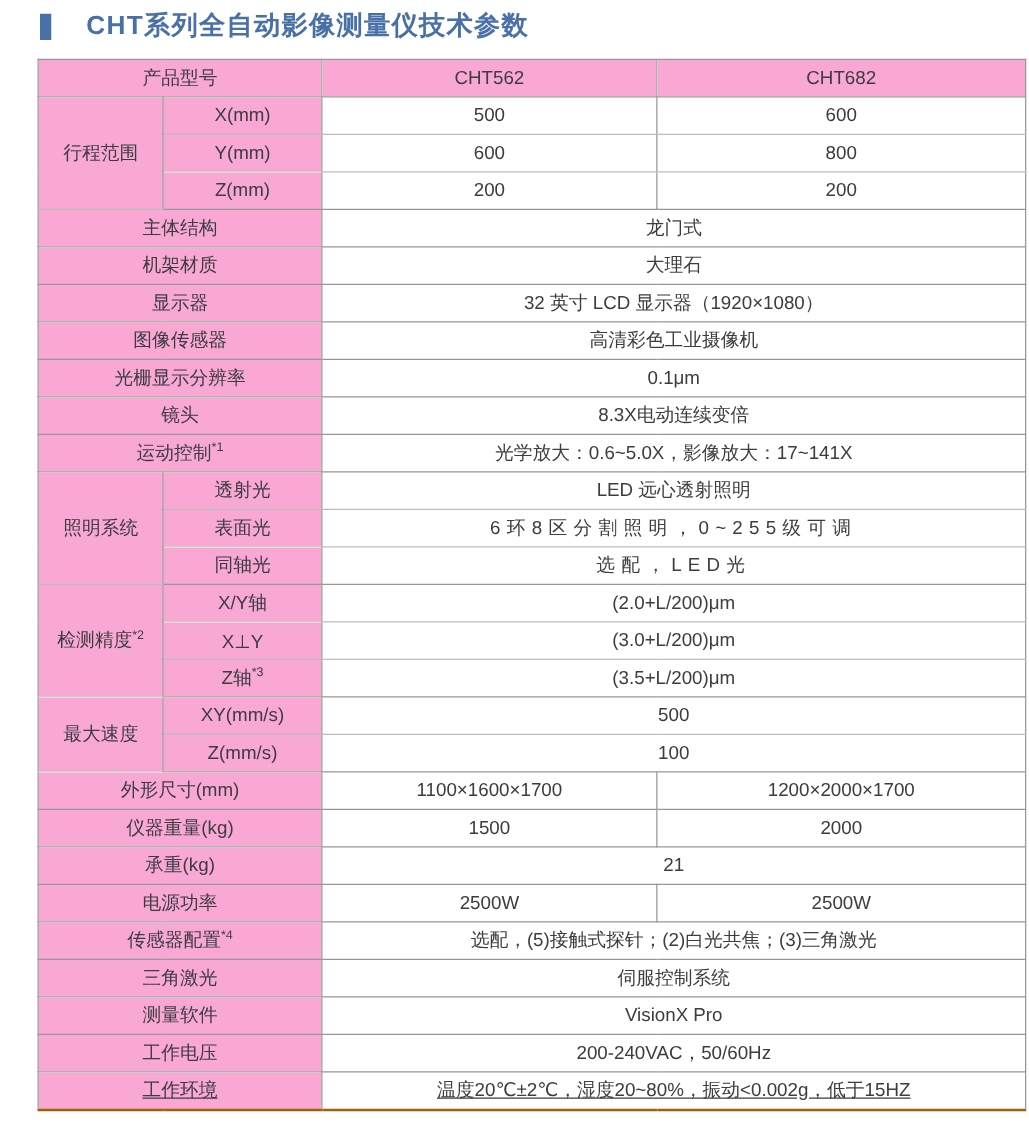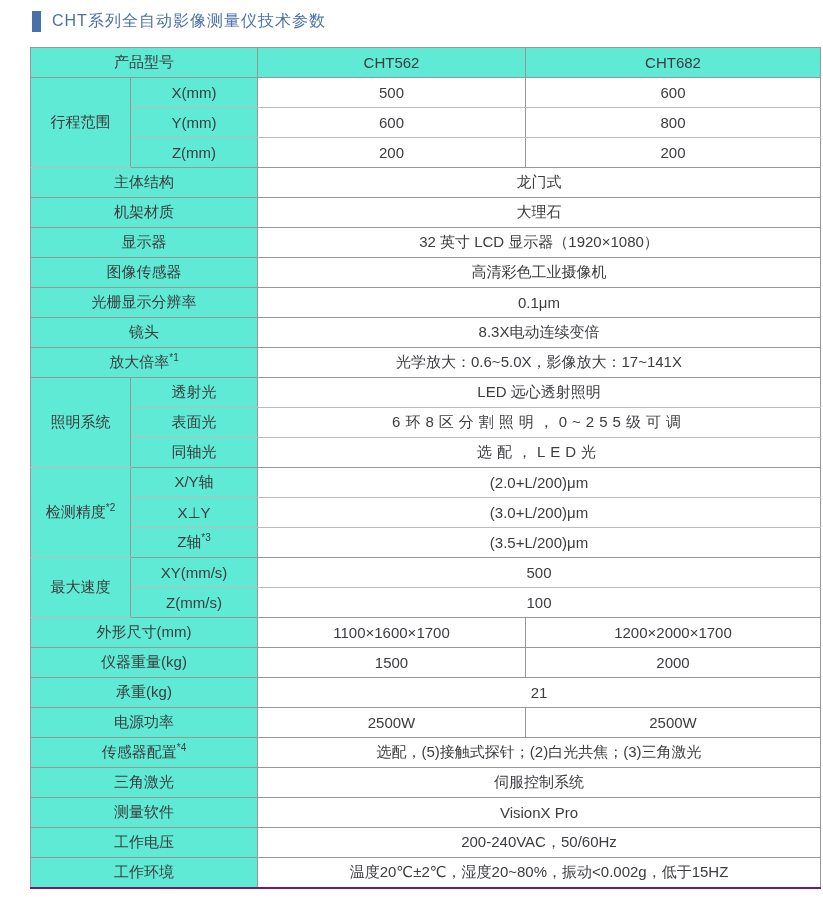--- a/index.html
+++ b/index.html
@@ -4,42 +4,42 @@
 <style>
   html,body{margin:0;padding:0;background:#ffffff;}
   body{
     width:823px;height:900px;overflow:hidden;
     font-family:"Liberation Sans","DejaVu Sans",sans-serif;
     color:#3c3c41;
   }
   .wrap{padding:9px 0 0 30px;}
   .title-row{display:flex;align-items:center;margin:0 0 15px 0;}
   .accent-bar{width:9px;height:21px;background:#4a70a8;margin:1px 11px 0 2px;flex:0 0 auto;}
-  .page-title{font-size:16px;font-weight:normal;color:#4a70a8;letter-spacing:1px;line-height:23px;}
+  .page-title{font-size:21px;font-weight:bold;color:#4a70a8;letter-spacing:1px;line-height:23px;margin-left:17px;}
 
   table.spec{
     border-collapse:collapse;
     width:790px;
     table-layout:fixed;
     border:1px solid #8f8f8f;
     border-bottom:2px solid #9c9c9c;
   }
   td{
     border:1px solid #979797;
     height:29px;
     padding:0 4px;
     font-size:15px;
     text-align:center;
     vertical-align:middle;
     overflow:hidden;
     white-space:nowrap;
   }
-  td.lab{background:#5eead4;}
+  td.lab{background:#f9a8d4;}
   tr.lt td{border-bottom-color:#bcbcbc;}
-  tr:last-child td{border-bottom:2px solid #701a75;}
+  tr:last-child td{border-bottom:2px solid #a16207;text-decoration:underline;}
   sup{font-size:10px;vertical-align:super;line-height:0;}
   .sp{letter-spacing:5px;}
 </style>
 </head>
 <body>
 
 <div class="wrap">
 
   <div class="title-row">
     <div class="accent-bar"></div>
@@ -96,21 +96,21 @@
       </tr>
       <tr>
         <td class="lab" colspan="2">光栅显示分辨率</td>
         <td colspan="2">0.1μm</td>
       </tr>
       <tr>
         <td class="lab" colspan="2">镜头</td>
         <td colspan="2">8.3X电动连续变倍</td>
       </tr>
       <tr>
-        <td class="lab" colspan="2"><span>放大倍率</span><sup>*1</sup></td>
+        <td class="lab" colspan="2"><span>运动控制</span><sup>*1</sup></td>
         <td colspan="2">光学放大：0.6~5.0X，影像放大：17~141X</td>
       </tr>
 
       <tr class="lt">
         <td class="lab" rowspan="3">照明系统</td>
         <td class="lab">透射光</td>
         <td colspan="2">LED 远心透射照明</td>
       </tr>
       <tr class="lt">
         <td class="lab">表面光</td>

